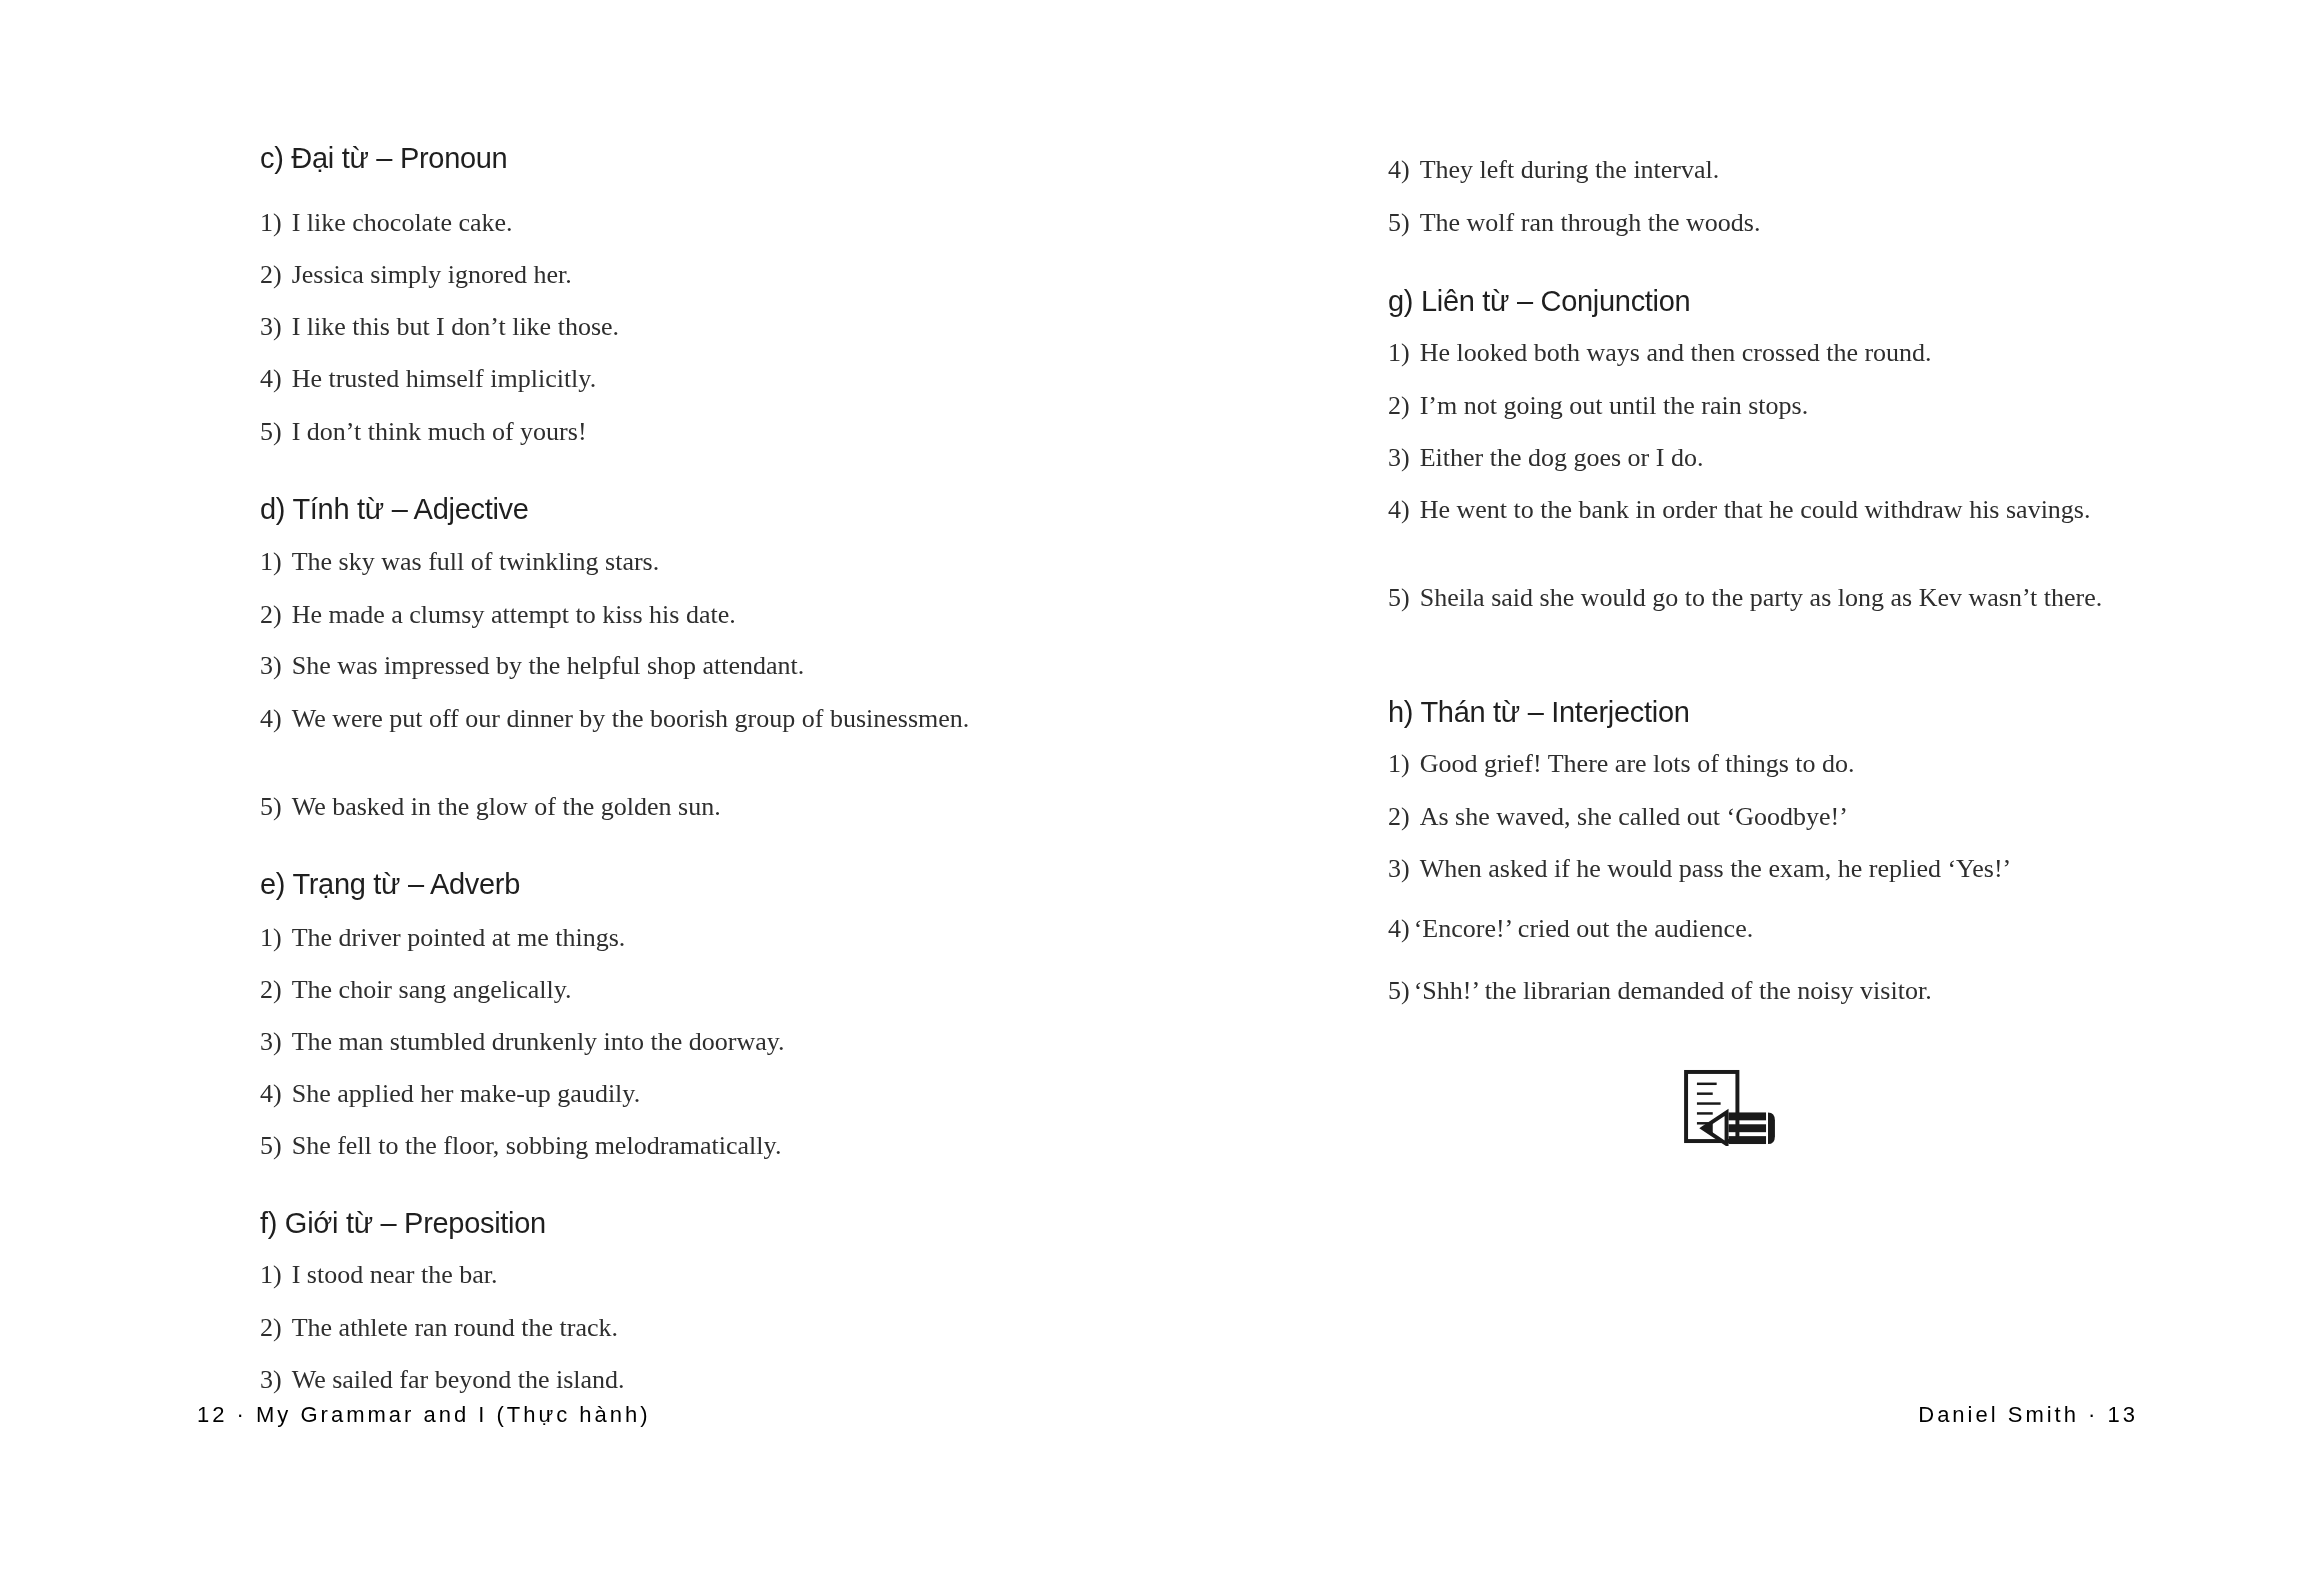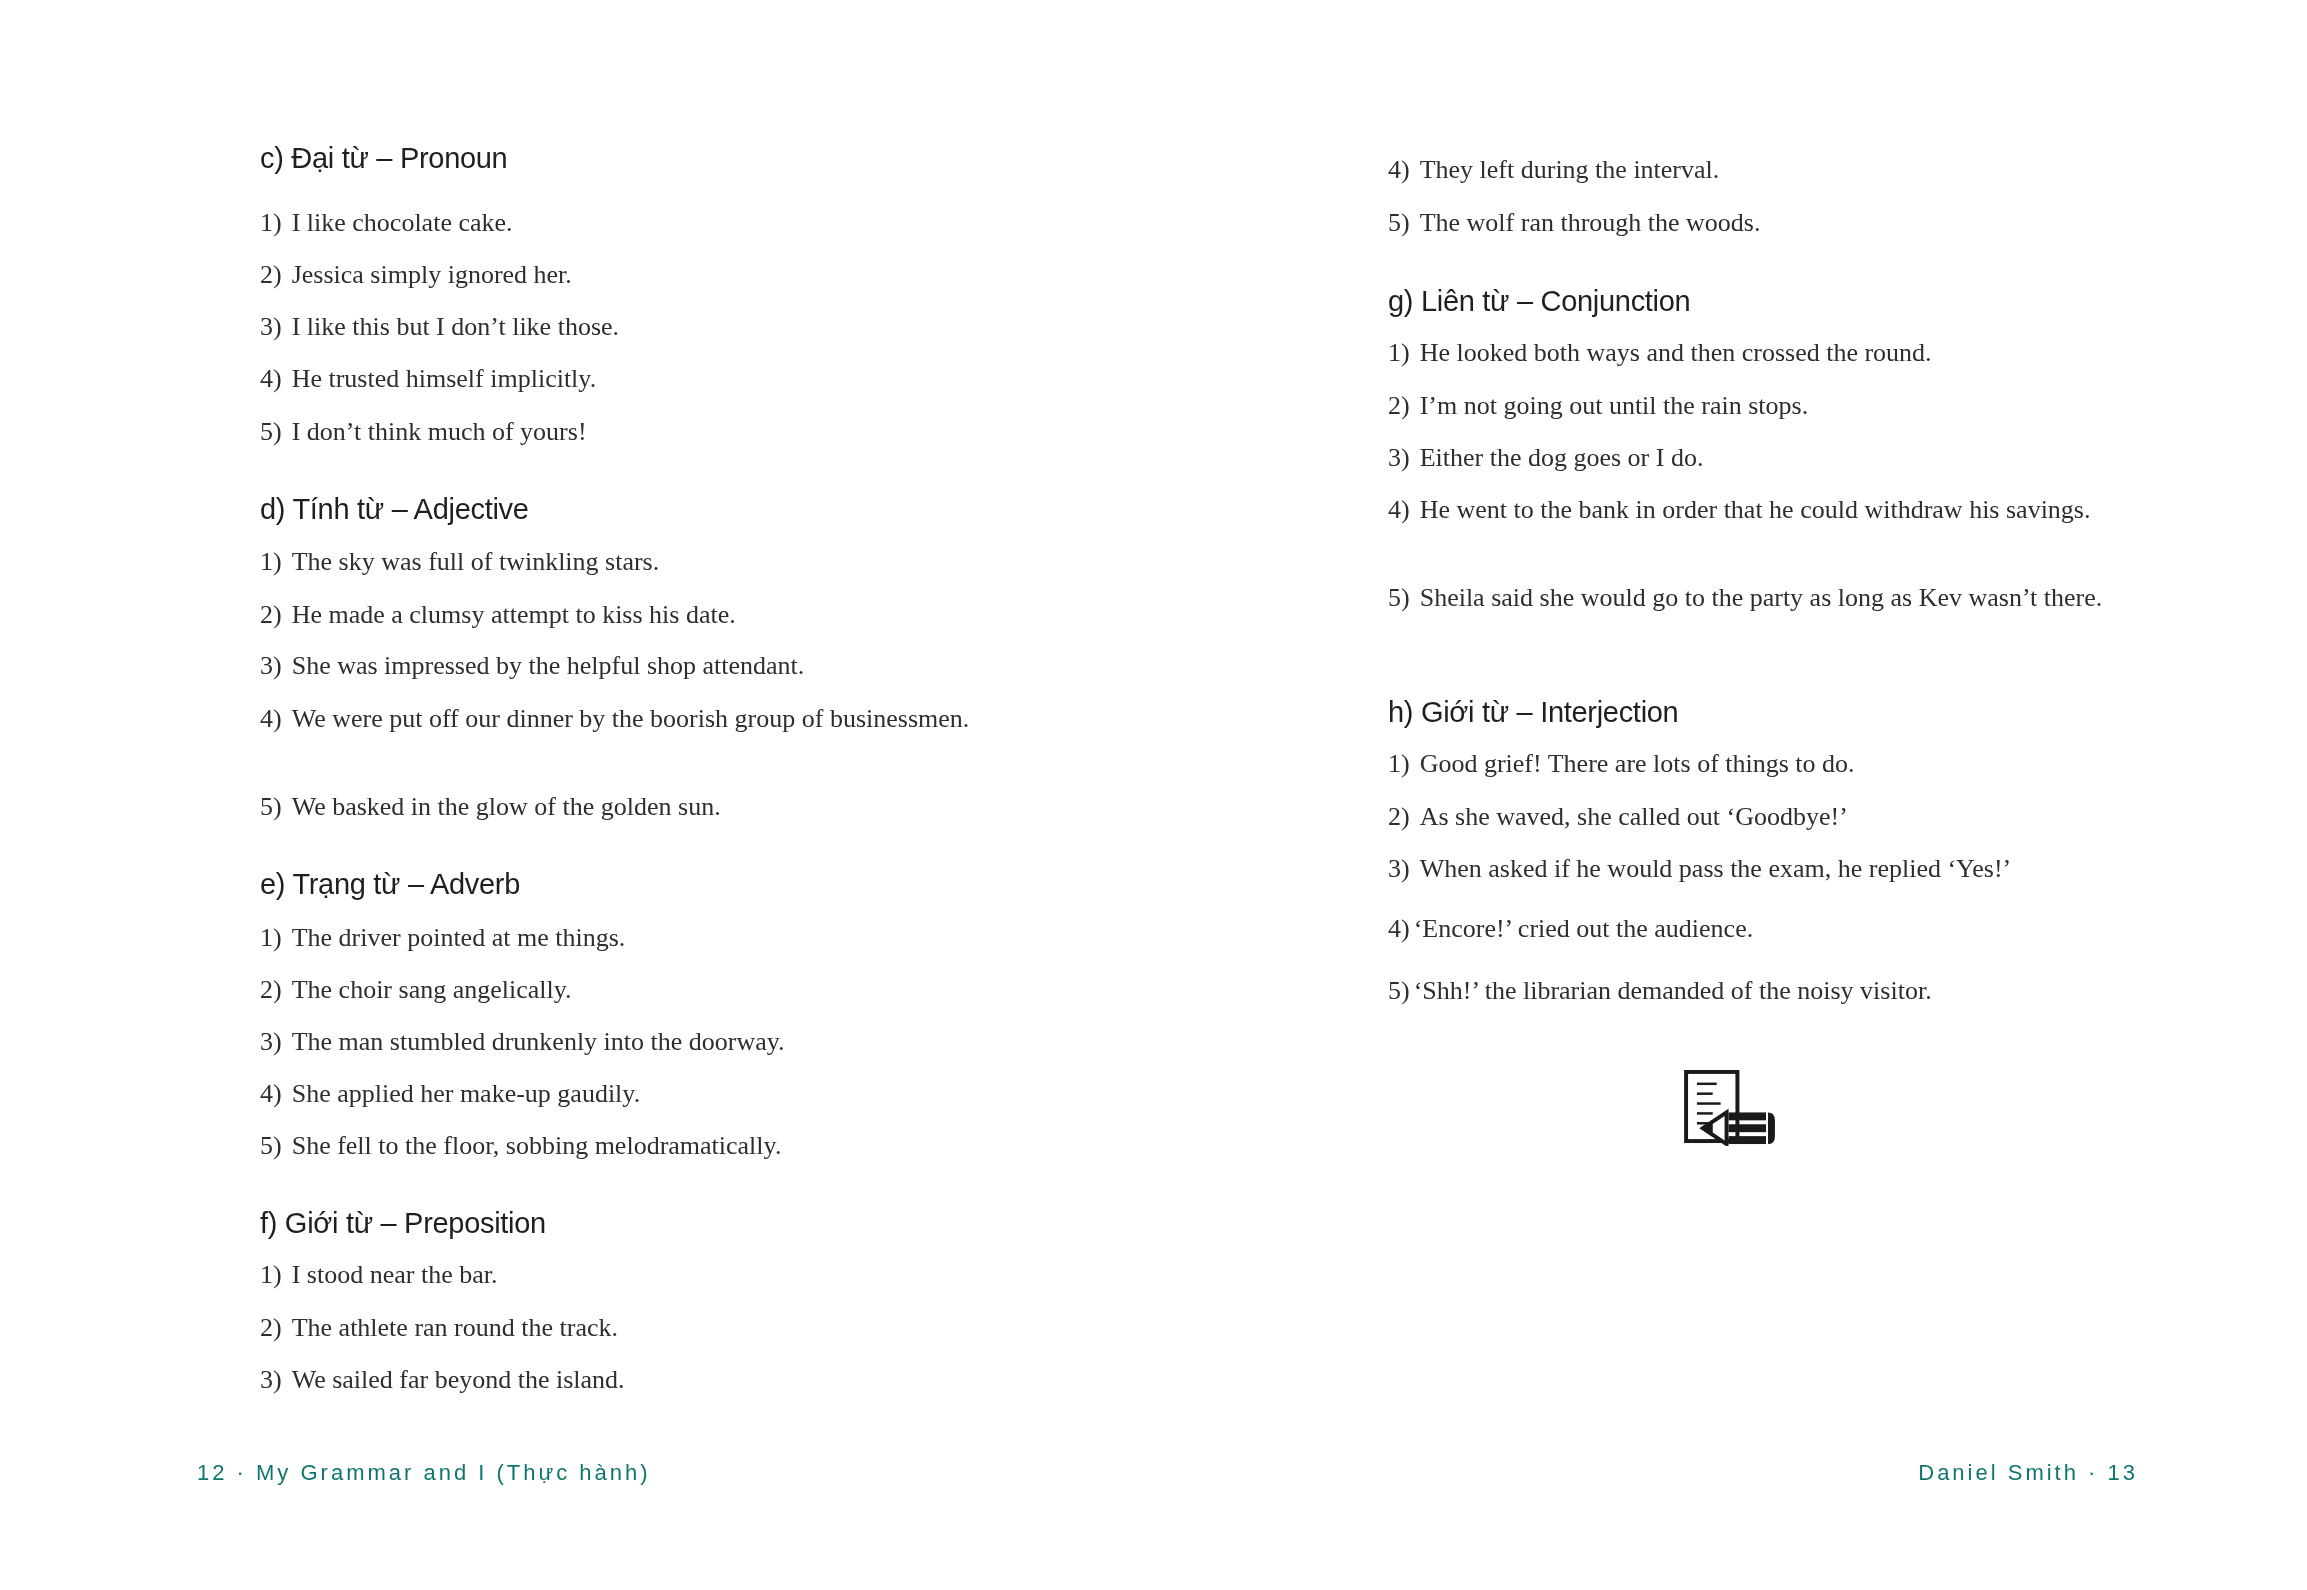--- a/index.html
+++ b/index.html
@@ -6,21 +6,21 @@
   body { width: 2308px; height: 1591px; position: relative; overflow: hidden;
          font-family: "Liberation Sans", "DejaVu Sans", sans-serif; color: #2b2b2b; }
   .col { position: absolute; top: 0; }
   .col-left { left: 260px; width: 749px; }
   .col-right { left: 1388px; width: 748px; }
   .heading { position: absolute; left: 0; font-size: 29px; color: #1f1f1f; white-space: nowrap;
              letter-spacing: -0.3px; transform: translateY(-50%); }
   .item { position: absolute; left: 0; right: 0; font-size: 26px; line-height: 37px;
           text-align: justify; color: #2e2e2e; transform: translateY(-18px); font-family: Liberation Serif, serif; }
   .item .num { margin-right: 10px; }
-  .footer { position: absolute; top: 1460px; font-size: 22px; letter-spacing: 3px; color: #0f766e; white-space: nowrap; }
+  .footer { position: absolute; top: 1402px; font-size: 22px; letter-spacing: 3px; color: #000000; white-space: nowrap; }
   .footer-left { left: 197px; }
   .footer-right { right: 170px; text-align: center; }
   .icon { position: absolute; left: 1683px; top: 1069px; width: 95px; height: 77px; }
 </style>
 </head>
 <body>
 
 <div class="col col-left">
   <div class="heading" style="top:158px">c) Đại từ – Pronoun</div>
   <div class="item" style="top:222px"><span class="num">1)</span><span>I like chocolate cake.</span></div>
@@ -53,21 +53,21 @@
   <div class="item" style="top:169px"><span class="num">4)</span><span>They left during the interval.</span></div>
   <div class="item" style="top:222px"><span class="num">5)</span><span>The wolf ran through the woods.</span></div>
 
   <div class="heading" style="top:301px">g) Liên từ – Conjunction</div>
   <div class="item" style="top:352px"><span class="num">1)</span><span>He looked both ways and then crossed the round.</span></div>
   <div class="item" style="top:405px"><span class="num">2)</span><span>I’m not going out until the rain stops.</span></div>
   <div class="item" style="top:457px"><span class="num">3)</span><span>Either the dog goes or I do.</span></div>
   <div class="item" style="top:509px"><span class="num">4)</span><span>He went to the bank in order that he could withdraw his savings.</span></div>
   <div class="item" style="top:597px"><span class="num">5)</span><span>Sheila said she would go to the party as long as Kev wasn’t there.</span></div>
 
-  <div class="heading" style="top:712px">h) Giới từ – Interjection</div>
+  <div class="heading" style="top:712px">h) Thán từ – Interjection</div>
   <div class="item" style="top:763px"><span class="num">1)</span><span>Good grief! There are lots of things to do.</span></div>
   <div class="item" style="top:816px"><span class="num">2)</span><span>As she waved, she called out ‘Goodbye!’</span></div>
   <div class="item" style="top:868px"><span class="num">3)</span><span>When asked if he would pass the exam, he replied ‘Yes!’</span></div>
   <div class="item" style="top:928px"><span class="num" style="margin-right:4px">4)</span><span>‘Encore!’ cried out the audience.</span></div>
   <div class="item" style="top:990px"><span class="num" style="margin-right:4px">5)</span><span>‘Shh!’ the librarian demanded of the noisy visitor.</span></div>
 </div>
 
 <div class="icon">
   <svg width="95" height="77" viewBox="0 0 96 78" xmlns="http://www.w3.org/2000/svg">
     <rect x="3" y="3" width="52" height="70" fill="#fff" stroke="#1a1a1a" stroke-width="4"></rect>

